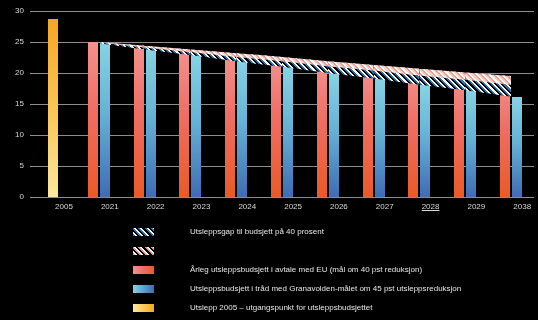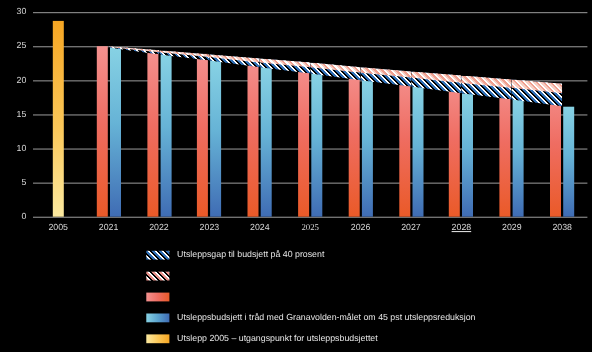--- a/index.html
+++ b/index.html
@@ -48,21 +48,21 @@
   .gap.red {
     background-image: repeating-linear-gradient(45deg,
       #f0a090 0px, #f0a090 1.5px,
       #ffffff 1.5px, #ffffff 3px,
       #f7cfc4 3px, #f7cfc4 4.5px);
   }
 
   .xtick {
     position: absolute; top: 202px;
     color: #d8d8d8; font-size: 8px; line-height: 9px;
-    text-align: center; width: 40px;
+    text-align: right; width: 40px;
   }
 
   
   #legend {
     position: absolute; left: 133px; top: 222px; width: 400px;
   }
   .lrow { display: flex; align-items: center; height: 19px; }
   .sw { width: 21px; height: 8px; margin-right: 7px; flex: 0 0 21px; }
   .sw.hblue {
     background-image: repeating-linear-gradient(45deg,
@@ -72,21 +72,21 @@
   }
   .sw.hred {
     background-image: repeating-linear-gradient(45deg,
       #e8918a 0px, #e8918a 1.5px,
       #ffffff 1.5px, #ffffff 3px,
       #000000 3px, #000000 4.5px);
   }
   .sw.gred  { background: linear-gradient(90deg,#f4918f 0%,#ef6d62 50%,#ea5a28 100%); }
   .sw.gblue { background: linear-gradient(90deg,#87d2e4 0%,#5ba3cf 50%,#3f6cb4 100%); }
   .sw.ggold { background: linear-gradient(90deg,#fbe9a0 0%,#fbc85a 50%,#f6a623 100%); }
-  .ltext { color: #e6e6e6; font-size: 8px; line-height: 9px; white-space: nowrap; }
+  .ltext { color: #e6e6e6; font-size: 8px; line-height: 9px; white-space: nowrap; margin-left: 29px; }
 </style>
 </head>
 <body>
 
 <div id="app">
 
   <div id="plot">
     <div id="grid">
         <div class="gridline" style="top: 11px;"></div>
         <div class="ytick" style="top: 7px;">30</div>
@@ -171,35 +171,36 @@
   <div id="legend">
       <div class="lrow">
         <div class="sw hblue"></div>
         <div class="ltext">Utsleppsgap til budsjett på 40 prosent</div>
       </div>
       <div class="lrow">
         <div class="sw hred"></div>
       </div>
       <div class="lrow">
         <div class="sw gred"></div>
+        <div class="ltext">Årleg utsleppsbudsjett i avtale med EU (mål om 40 pst reduksjon)</div>
       </div>
       <div class="lrow">
         <div class="sw gblue"></div>
         <div class="ltext">Utsleppsbudsjett i tråd med Granavolden-målet om 45 pst utsleppsreduksjon</div>
       </div>
       <div class="lrow">
         <div class="sw ggold"></div>
         <div class="ltext">Utslepp 2005 – utgangspunkt for utsleppsbudsjettet</div>
       </div>
     </div>
 
 <div class="xtick" style="left: 32.9091px;">2005</div>
     <div class="xtick" style="left: 78.7273px;">2021</div>
     <div class="xtick" style="left: 124.545px;">2022</div>
     <div class="xtick" style="left: 170.364px;">2023</div>
     <div class="xtick" style="left: 216.182px;">2024</div>
-    <div class="xtick" style="left: 262px; font-family: Liberation Serif, serif;">2025</div>
+    <div class="xtick" style="left: 262px;">2025</div>
     <div class="xtick" style="left: 307.818px;">2026</div>
     <div class="xtick" style="left: 353.636px;">2027</div>
     <div class="xtick" style="left: 399.455px; text-decoration: underline;">2028</div>
     <div class="xtick" style="left: 445.273px;">2029</div>
     <div class="xtick" style="left: 491.091px;">2038</div>
   </div>
 
 </body></html>

